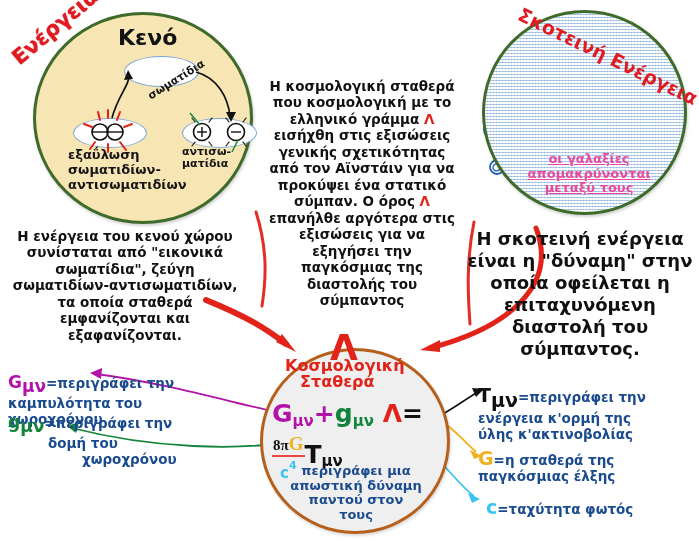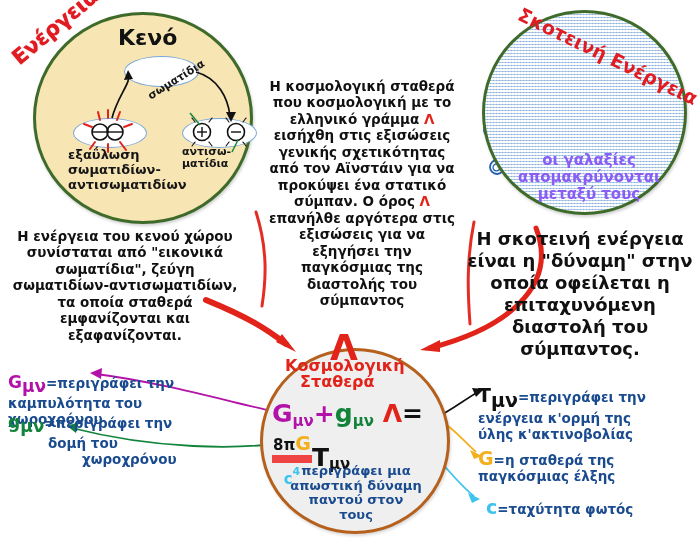--- a/index.html
+++ b/index.html
@@ -45,21 +45,21 @@
     background:
       repeating-linear-gradient(0deg,rgba(255,255,255,.85) 0 2px,rgba(120,165,215,.55) 2px 3px),
       repeating-linear-gradient(90deg,rgba(255,255,255,.85) 0 2px,rgba(120,165,215,.55) 2px 3px),
       #dbe8f6;
     box-shadow:1px 2px 3px rgba(0,0,0,.18);
   }
   #dark-title{
     left:524px;top:4px;width:210px;color:#e01b22;font-size:19px;
     transform:rotate(26deg);transform-origin:left top;white-space:nowrap;
   }
-  #dark-hand-note{left:494px;top:152px;width:190px;font-size:15px;color:#8b5cf6;line-height:1.12;text-align:center;}
+  #dark-hand-note{left:494px;top:152px;width:190px;font-size:13px;color:#ec4899;line-height:1.12;text-align:center;text-decoration:underline;}
   #dark-caption{left:462px;top:228px;width:236px;font-size:18px;}
   
   #lambda-circle{
     left:260px;top:348px;width:190px;height:186px;border-radius:50%;
     background:#efefef;border:3px solid #b5601d;box-sizing:border-box;
     box-shadow:1px 2px 3px rgba(0,0,0,.15);
   }
   #lambda-glyph{left:330px;top:330px;font-size:36px;color:#e2231a;font-weight:bold;line-height:1;}
   #lambda-title{left:285px;top:358px;width:160px;color:#e2231a;font-size:16px;line-height:1.02;}
   #equation{left:272px;top:400px;width:172px;height:48px;font-size:25px;}
@@ -253,21 +253,21 @@
 <div class="abs hand" id="lambda-glyph">Λ</div>
 <div class="abs hand" id="lambda-title">
   <span>Κοσμολογική</span><br>
   <span style="margin-left:15px;display:inline-block">Σταθερά</span>
 </div>
 
 <div class="abs hand" id="equation">
   <span class="eq-g">G</span><span class="eq-g sub">μν</span><span class="eq-g">+</span><span class="eq-gsmall">g</span><span class="eq-gsmall sub">μν</span>
   <span class="eq-lam">Λ</span><span class="eq-eq">=</span>
   <span style="display:inline-block;vertical-align:middle;text-align:center;line-height:1;">
-    <span style="display:block;border-bottom:8px solid #ef4444;padding:0 1px 1px;">
+    <span style="display:block;border-bottom:2px solid #ef4444;padding:0 1px 1px;font-family:Liberation Serif, serif;">
       <span class="eq-num">8π</span><span class="eq-G" style="font-size:19px">G</span>
     </span>
     <span style="display:block;">
       <span class="eq-c">c</span><span class="eq-c" style="font-size:11px;vertical-align:super">4</span>
     </span>
   </span><span class="eq-T">T</span><span class="eq-T sub">μν</span>
 </div>
 
 <div class="abs hand" id="lambda-note">
   <span>περιγράφει μια</span><br>

